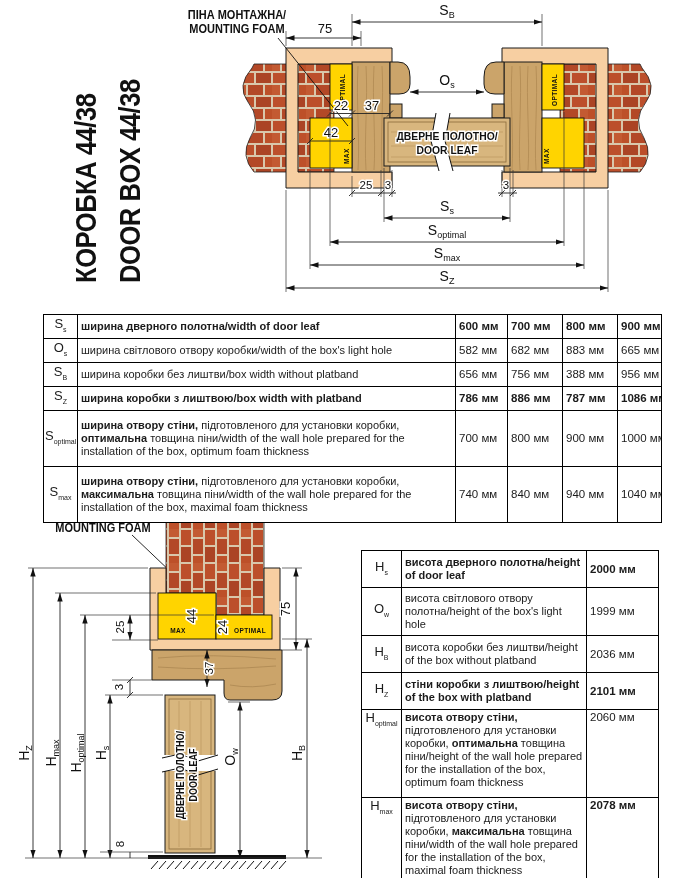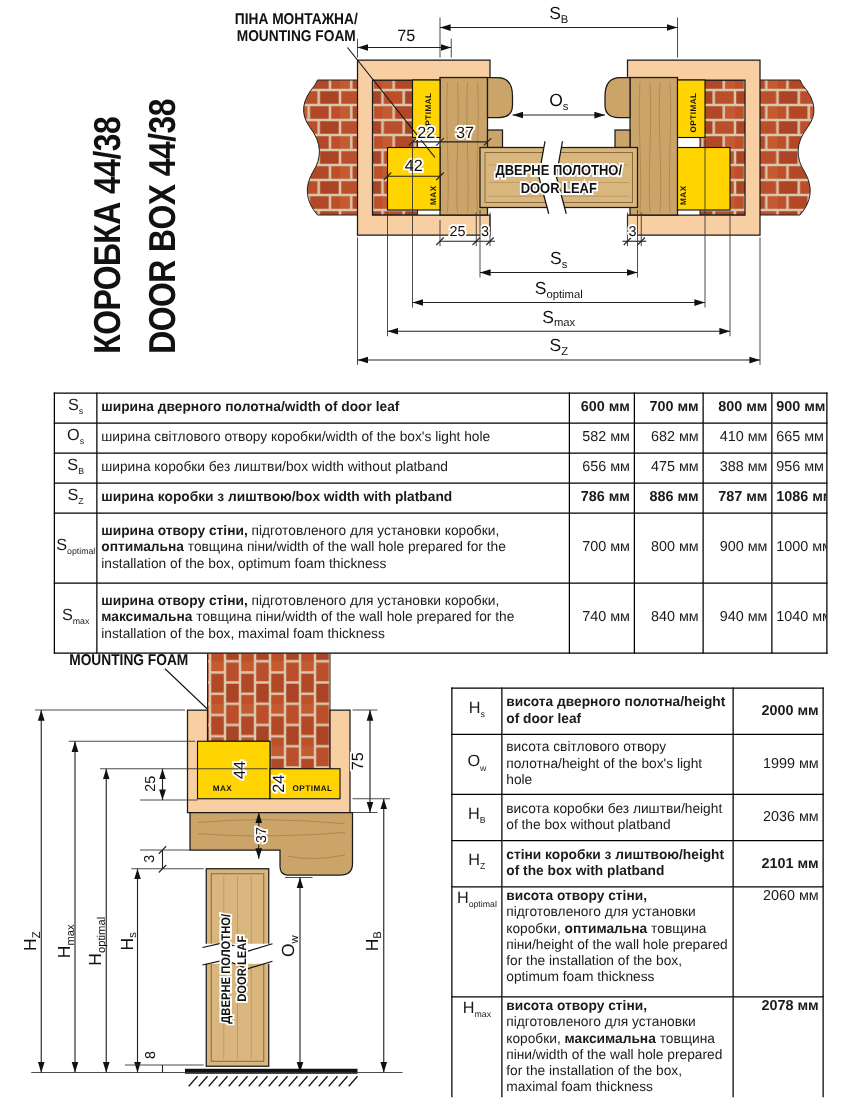--- a/index.html
+++ b/index.html
@@ -20,21 +20,21 @@
   .ext{stroke:#333;stroke-width:.7;}
   .dim{stroke:#222;stroke-width:.9;}
   .edge{stroke:#1a1a1a;stroke-width:1;}
   
   table{border-collapse:collapse;table-layout:fixed;position:absolute;background:#fff;}
   table,td{border:1px solid #000;}
   table{border-width:1.5px;}
   td{font-size:11px;line-height:13px;color:#1b1b1b;padding:4px 3px;vertical-align:middle;overflow:hidden;}
   td.sym{text-align:center;padding:0 1px;white-space:nowrap;font-size:13px;}
   td.sym sub{font-size:7px;vertical-align:sub;}
-  td.val{text-align:right;white-space:nowrap;font-size:11.5px;}
+  td.val{text-align:left;white-space:nowrap;font-size:11.5px;}
   tr.boldrow td.desc, tr.boldrow td.val{font-weight:bold;}
   td.vtop{vertical-align:top;padding-top:1px;}
   #wtable{left:43px;top:314px;width:618px;}
   #wtable tr.short td{height:15px;}
   #wtable tr.tall td{height:47px;}
   #htable{left:361px;top:550px;width:297px;}
   #htable tr.short td{height:28px;}
   #htable tr.tall1 td{height:82px;}
   #htable tr.tall2 td{height:85px;}
 </style>
@@ -316,28 +316,28 @@
     <td class="val">600 мм</td>
     <td class="val">700 мм</td>
     <td class="val">800 мм</td>
     <td class="val">900 мм</td>
   </tr>
   <tr class="short">
     <td class="sym"><span>O</span><sub>s</sub></td>
     <td class="desc"><b></b><span>ширина світлового отвору коробки/width of the box's light hole</span><b></b><span></span></td>
     <td class="val">582 мм</td>
     <td class="val">682 мм</td>
-    <td class="val">410 мм</td>
+    <td class="val">883 мм</td>
     <td class="val">665 мм</td>
   </tr>
   <tr class="short">
     <td class="sym"><span>S</span><sub>B</sub></td>
     <td class="desc"><b></b><span>ширина коробки без лиштви/box width without platband</span><b></b><span></span></td>
     <td class="val">656 мм</td>
-    <td class="val">475 мм</td>
+    <td class="val">756 мм</td>
     <td class="val">388 мм</td>
     <td class="val">956 мм</td>
   </tr>
   <tr class="short boldrow">
     <td class="sym"><span>S</span><sub>Z</sub></td>
     <td class="desc"><b>ширина коробки з лиштвою/box width with platband</b><span></span><b></b><span></span></td>
     <td class="val">786 мм</td>
     <td class="val">886 мм</td>
     <td class="val">787 мм</td>
     <td class="val">1086 мм</td>

